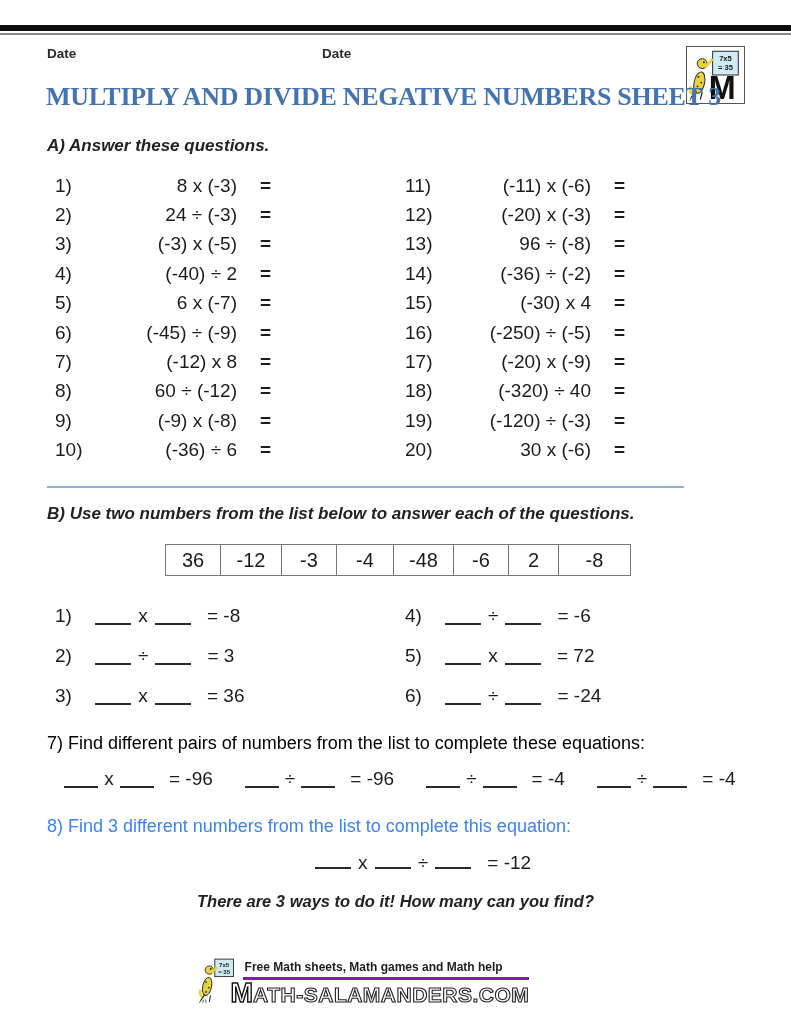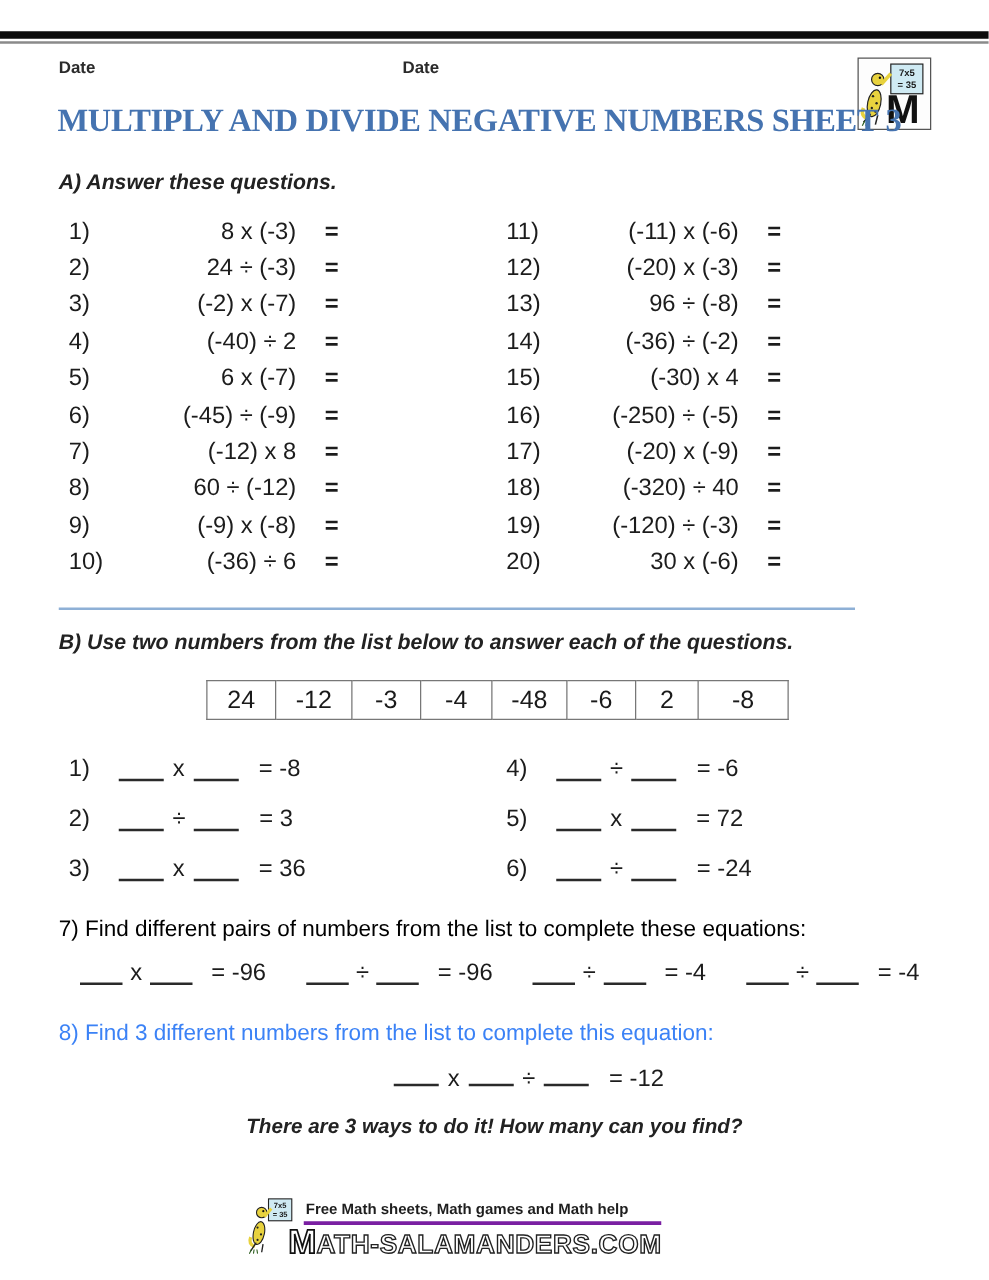--- a/index.html
+++ b/index.html
@@ -129,21 +129,21 @@
         <span class="prob-expr">8 x (-3)</span>
         <span class="prob-eq">=</span>
       </div>
     <div class="prob-row">
         <span class="prob-num">2)</span>
         <span class="prob-expr">24 ÷ (-3)</span>
         <span class="prob-eq">=</span>
       </div>
     <div class="prob-row">
         <span class="prob-num">3)</span>
-        <span class="prob-expr">(-2) x (-7)</span>
+        <span class="prob-expr">(-3) x (-5)</span>
         <span class="prob-eq">=</span>
       </div>
     <div class="prob-row">
         <span class="prob-num">4)</span>
         <span class="prob-expr">(-40) ÷ 2</span>
         <span class="prob-eq">=</span>
       </div>
     <div class="prob-row">
         <span class="prob-num">5)</span>
         <span class="prob-expr">6 x (-7)</span>
@@ -229,21 +229,21 @@
       </div>
   </div>
 
   <div class="divider"></div>
 
   <div class="b-heading">B) Use two numbers from the list below to answer each of the questions.</div>
 
   <table class="num-table">
     <tbody>
         <tr>
-      <td>24</td>
+      <td>36</td>
       <td>-12</td>
       <td>-3</td>
       <td>-4</td>
       <td>-48</td>
       <td>-6</td>
       <td>2</td>
       <td>-8</td>
     </tr>
   </tbody>
     </table>

